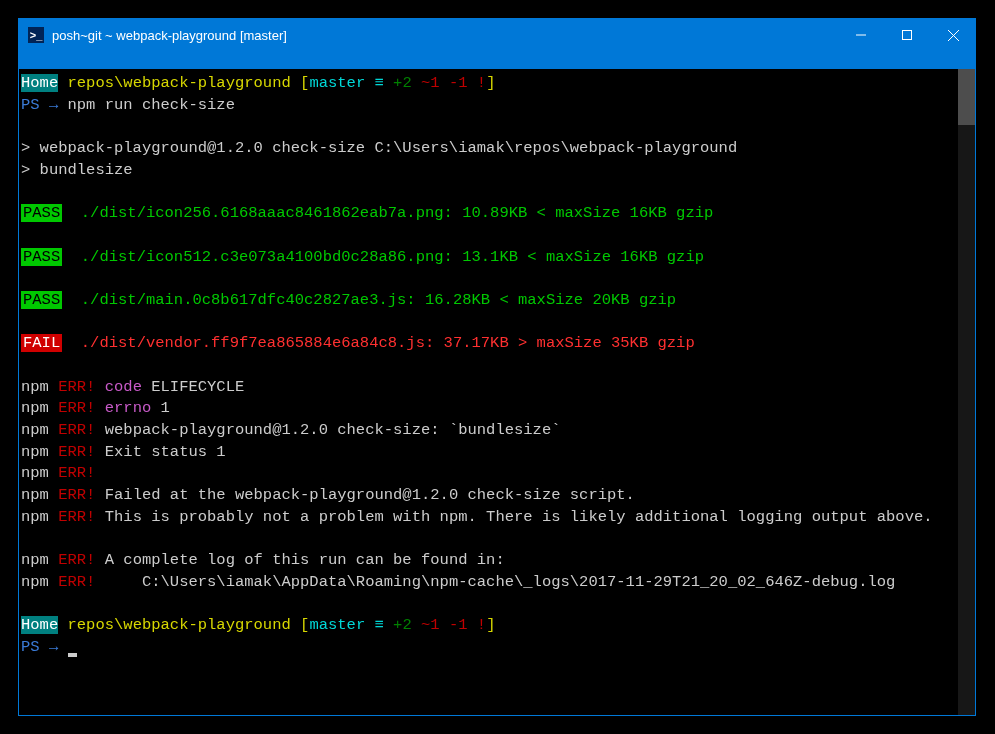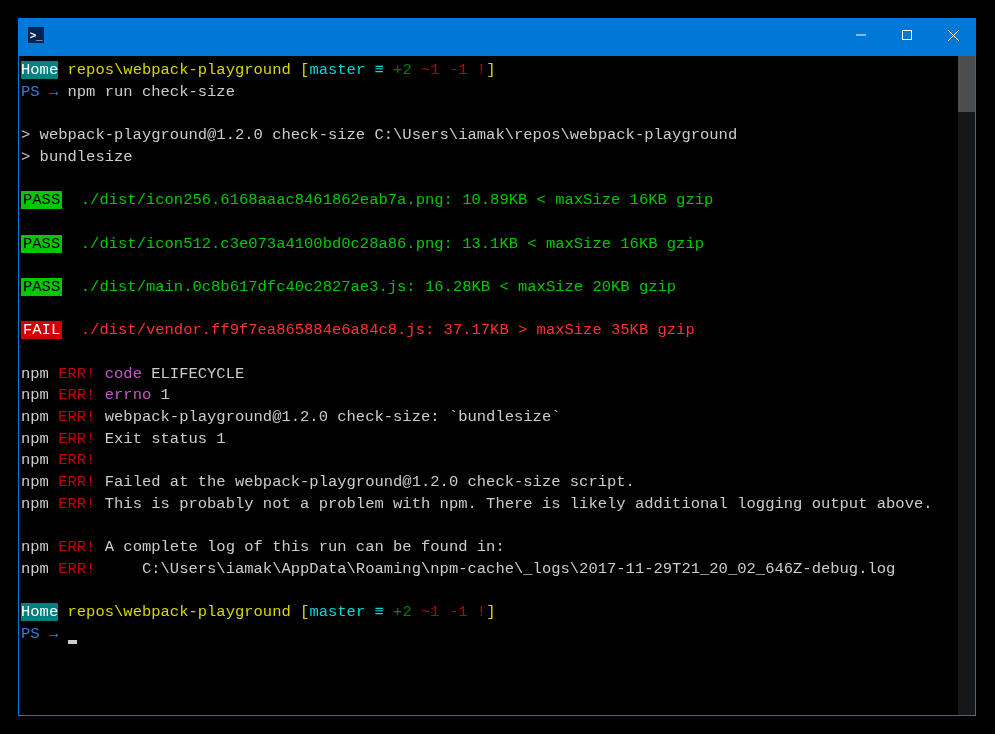--- a/index.html
+++ b/index.html
@@ -49,21 +49,21 @@
       height: 34px;
       display: flex;
       align-items: center;
       justify-content: center;
       color: #fff;
     }
     .titlebar-btn svg { stroke: #fff; fill: none; stroke-width: 1; }
     .terminal-wrap {
       flex: 1;
       background: #000;
-      margin: 4px 1px 1px 1px;
+      margin: 17px 1px 1px 1px;
       overflow: hidden;
       position: relative;
       display: flex;
     }
     .terminal {
       flex: 1;
       background: #000;
       color: #ccc;
       padding: 4px 2px;
       font-size: 15.5px;
@@ -107,20 +107,21 @@
     }
   </style>
 </head>
 <body>
 
 <div class="window">
   <div class="titlebar">
     <div class="titlebar-icon">
         <span>&gt;_</span>
       </div>
+    <div class="titlebar-title">posh~git ~ webpack-playground [master]</div>
     <div class="titlebar-spacer"></div>
     <div class="titlebar-btn">
       <svg width="10" height="10">
           <line x1="0" y1="5" x2="10" y2="5"></line>
         </svg>
     </div>
     <div class="titlebar-btn">
       <svg width="10" height="10">
           <rect x="0.5" y="0.5" width="9" height="9"></rect>
         </svg>

